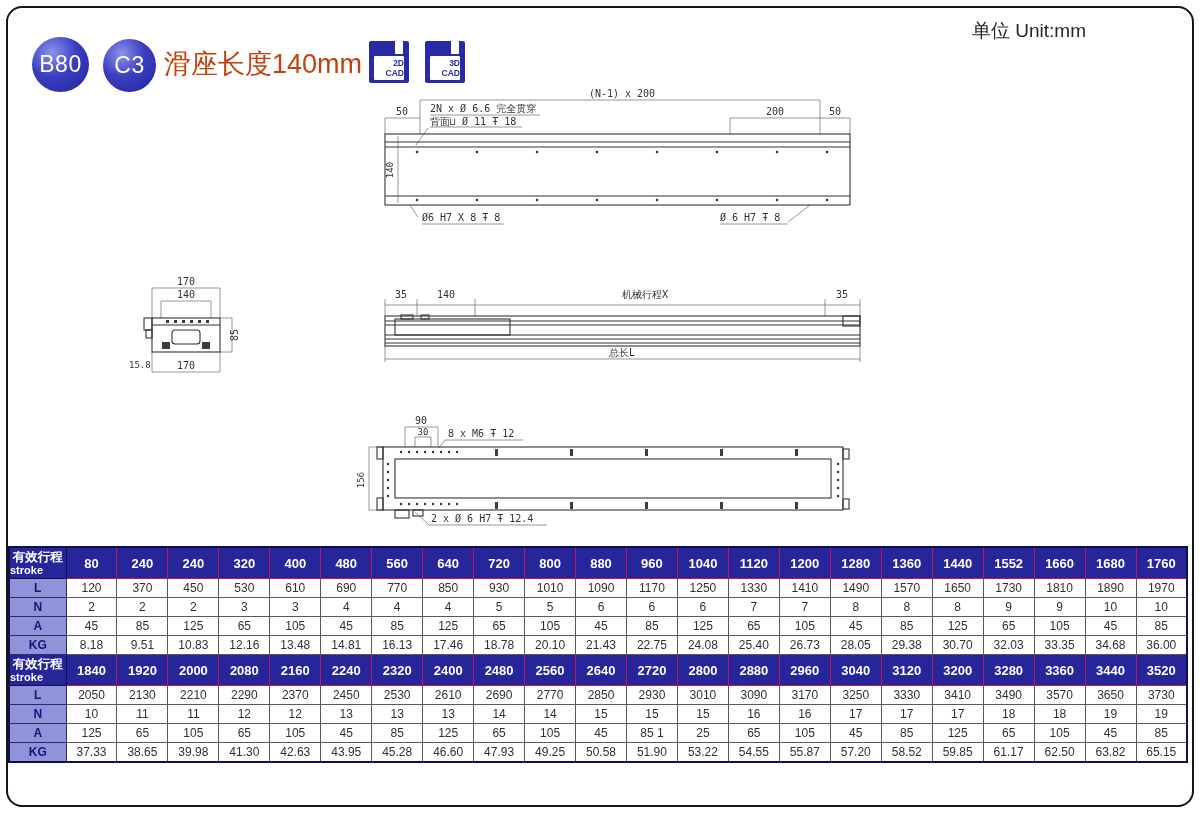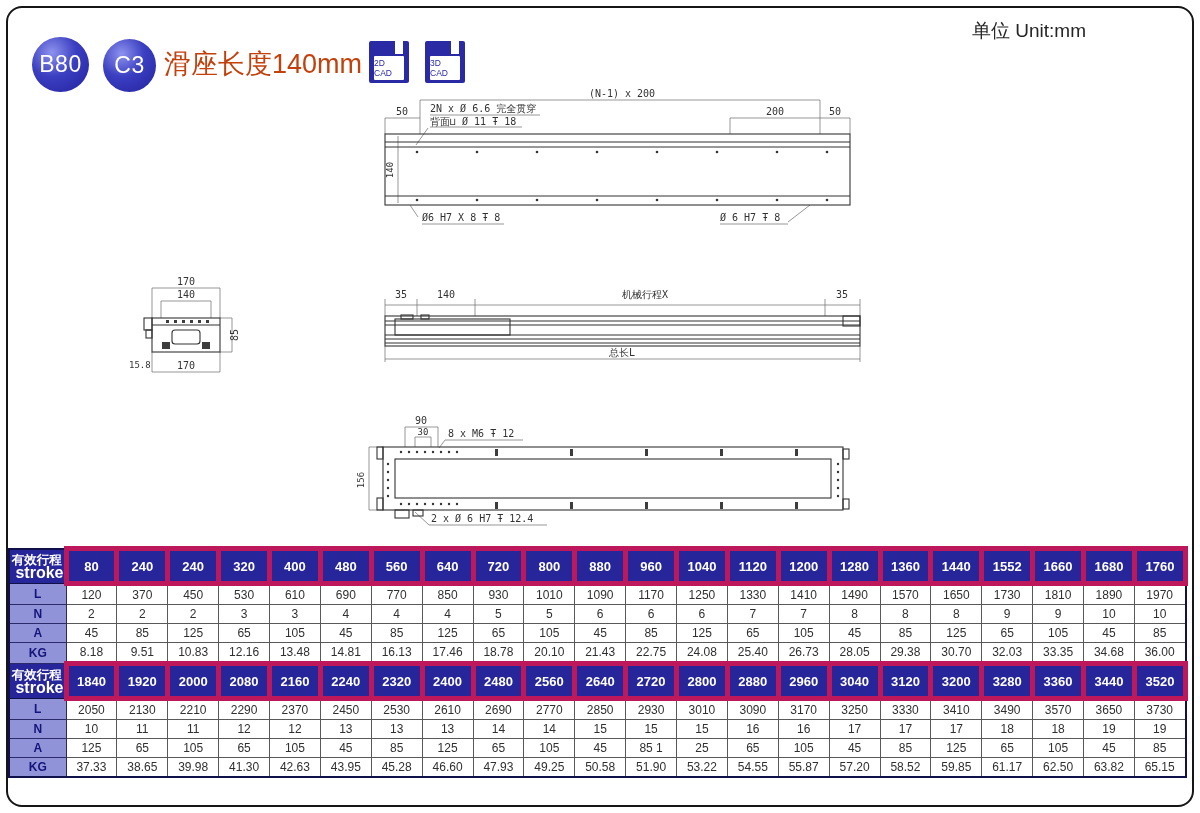--- a/index.html
+++ b/index.html
@@ -14,39 +14,39 @@
          display:flex;align-items:center;justify-content:center;letter-spacing:.5px}
   .badge.b80{left:32px;top:37px;width:57px;height:55px;font-size:23px}
   .badge.c3{left:103px;top:39px;width:53px;height:53px;font-size:23px}
   .subtitle{position:absolute;left:164px;top:46px;font-size:27px;color:#c2410c}
   .unit{position:absolute;left:972px;top:18px;font-size:19px;color:#262626}
   .cad{position:absolute;top:41px;width:40px;height:42px}
   .cad.c2d{left:369px}.cad.c3d{left:425px}
   .cad .bodyd{position:absolute;inset:0;background:#2a2aa4;border-radius:2px}
   .cad .slot{position:absolute;top:0;right:6px;width:8px;height:13px;background:#fff;border-left:2px solid #2a2aa4}
   .cad .label{position:absolute;left:5px;right:5px;bottom:3px;height:22px;background:#fff;border-radius:1px;
-              color:#2a2aa4;font-weight:normal;font-size:8.5px;line-height:10px;text-align:left;padding-top:2px}
+              color:#2a2aa4;font-weight:bold;font-size:8.5px;line-height:10px;text-align:right;padding-top:2px}
 
   
   svg{overflow:visible}
   .thin line{stroke:#6a6a6a;stroke-width:0.7}
   .bodyl rect,.bodyl line,.bodyl path{stroke:#333;stroke-width:1.1;fill:none}
   .fillp rect{fill:#3d3d3d;stroke:none}
   .dots circle{fill:#333}
   svg text{font:10px "DejaVu Sans Mono",monospace;fill:#333}
   svg text.small{font-size:9px}
 
   
   table.tbl{position:absolute;left:8px;top:546px;width:1180px;border-collapse:collapse;
             table-layout:fixed;border:2px solid #10104a}
   .tbl th.sh{background:#26269a;color:#fff;font-size:13px;font-weight:bold;height:30px;
-             border:5px solid #be185d;padding:0;text-align:center}
+             border:1px solid #be185d;padding:0;text-align:center}
   .tbl th.corner{background:#26269a;color:#fff;border:1px solid #10104a;padding:1px 0}
   .corner .c1{font-size:12.5px;font-weight:bold;line-height:14px;text-align:center}
-  .corner .c2{font-size:16px;font-weight:bold;line-height:12px;text-align:right}
+  .corner .c2{font-size:11px;font-weight:bold;line-height:12px;text-align:left}
   .tbl td.lbl{background:#9093d8;color:#14147a;font-weight:bold;text-align:center;font-size:12px;
               border:1px solid #2a2a6a;height:18px;padding:0}
   .tbl td.val{background:#fff;color:#303030;text-align:center;font-size:12px;
               border:1px solid #595959;height:18px;padding:0;white-space:nowrap;overflow:hidden}
 
   .note{position:absolute;left:54px;top:768px;font-size:15px;font-weight:bold;color:#e04545}
 </style>
 </head>
 <body>
 

